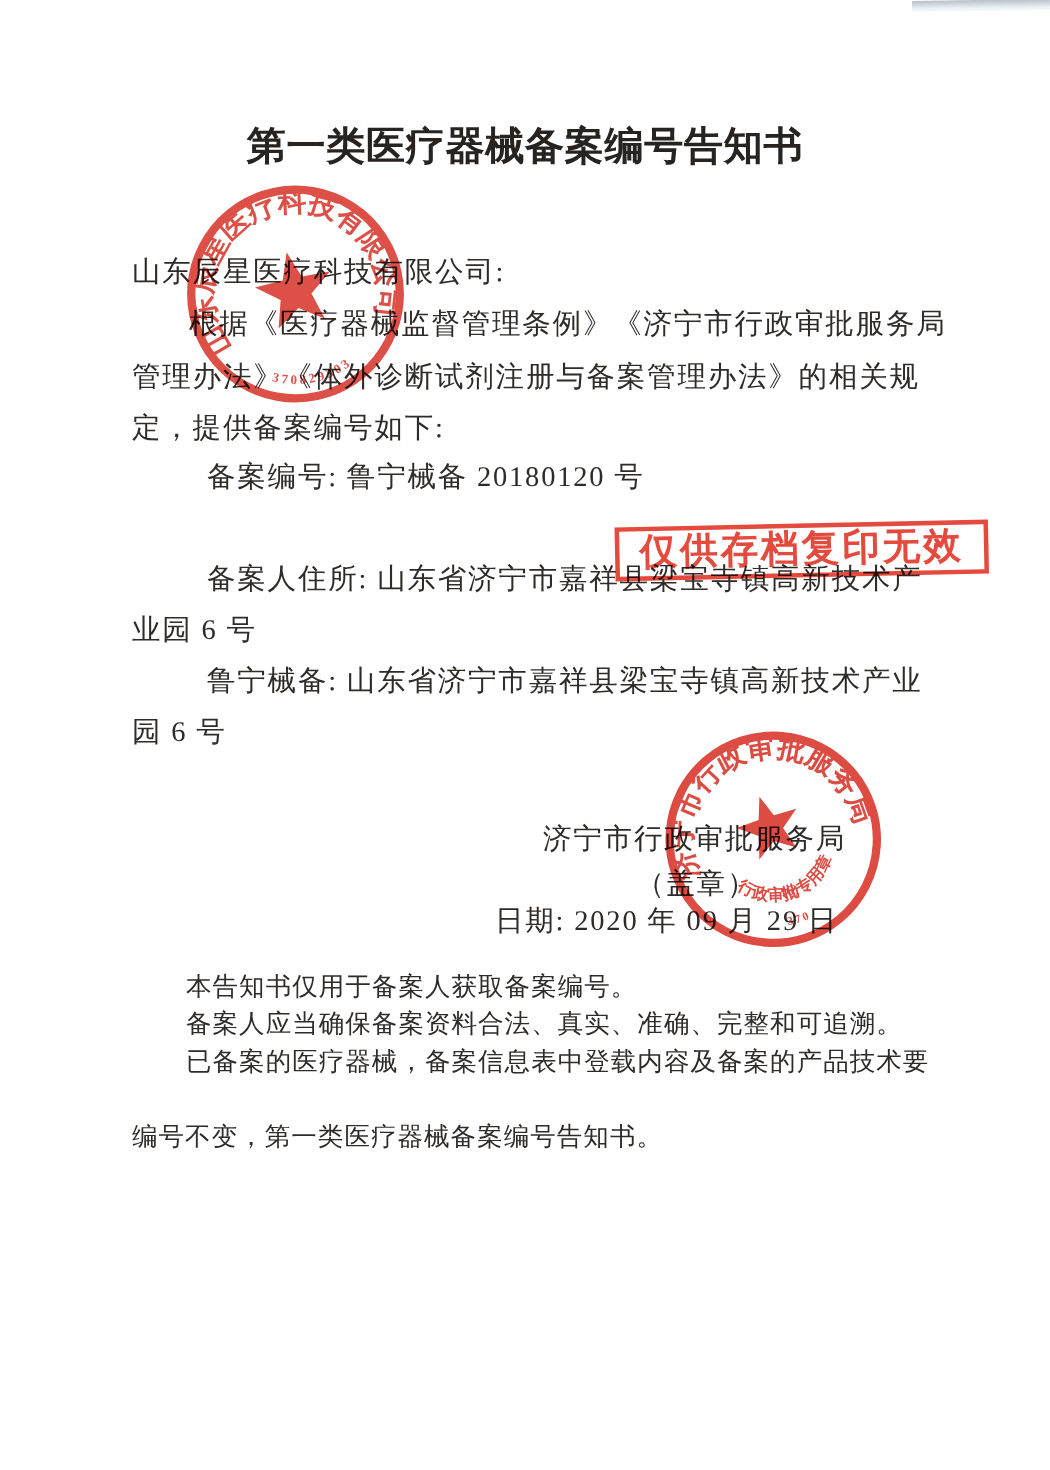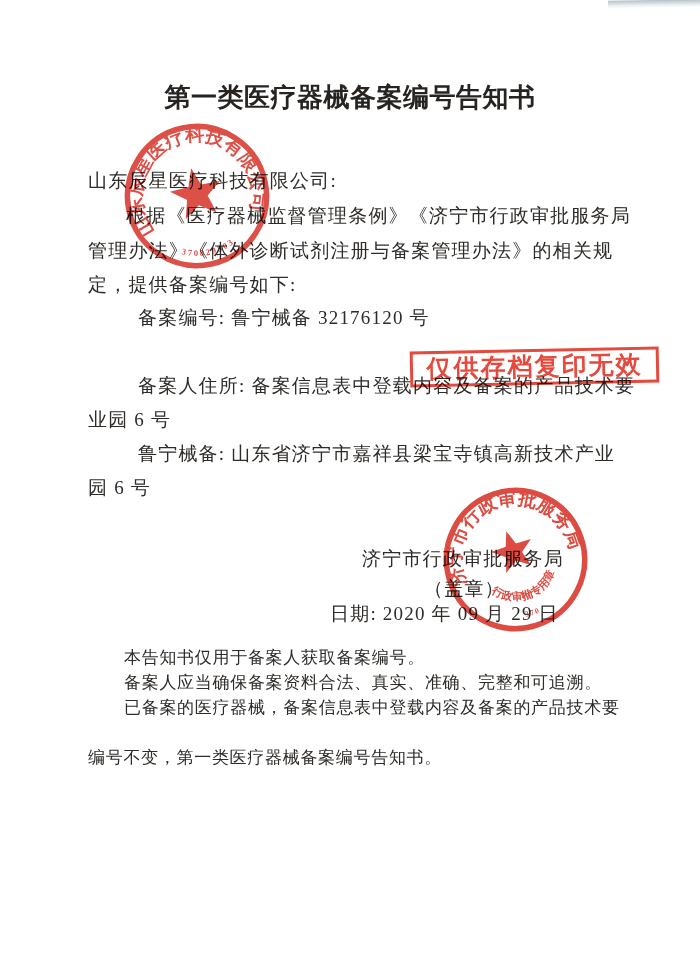--- a/index.html
+++ b/index.html
@@ -53,22 +53,22 @@
 <div class="page">
 
   <div class="scan-artifact"></div>
 
   <div class="title">第一类医疗器械备案编号告知书</div>
 
   <div class="ln" style="left:88px;top:168px">山东辰星医疗科技有限公司:</div>
   <div class="ln" style="left:126px;top:203px">根据《医疗器械监督管理条例》《济宁市行政审批服务局</div>
   <div class="ln" style="left:88px;top:238px">管理办法》《体外诊断试剂注册与备案管理办法》的相关规</div>
   <div class="ln" style="left:88px;top:272px">定，提供备案编号如下:</div>
-  <div class="ln" style="left:138px;top:305px">备案编号: 鲁宁械备 32176120 号</div>
-  <div class="ln" style="left:138px;top:373px">备案人住所: 备案信息表中登载内容及备案的产品技术要</div>
+  <div class="ln" style="left:138px;top:305px">备案编号: 鲁宁械备 20180120 号</div>
+  <div class="ln" style="left:138px;top:373px">备案人住所: 山东省济宁市嘉祥县梁宝寺镇高新技术产</div>
   <div class="ln" style="left:88px;top:407px">业园 6 号</div>
   <div class="ln" style="left:138px;top:441px">鲁宁械备: 山东省济宁市嘉祥县梁宝寺镇高新技术产业</div>
   <div class="ln" style="left:88px;top:475px">园 6 号</div>
 
   <div class="ln" style="left:362px;top:546px">济宁市行政审批服务局</div>
   <div class="ln" style="left:424px;top:576px">（盖章）</div>
   <div class="ln" style="left:330px;top:601px">日期: 2020 年 09 月 29 日</div>
 
   <div class="ln small" style="left:124px;top:646px">本告知书仅用于备案人获取备案编号。</div>
   <div class="ln small" style="left:124px;top:671px">备案人应当确保备案资料合法、真实、准确、完整和可追溯。</div>

